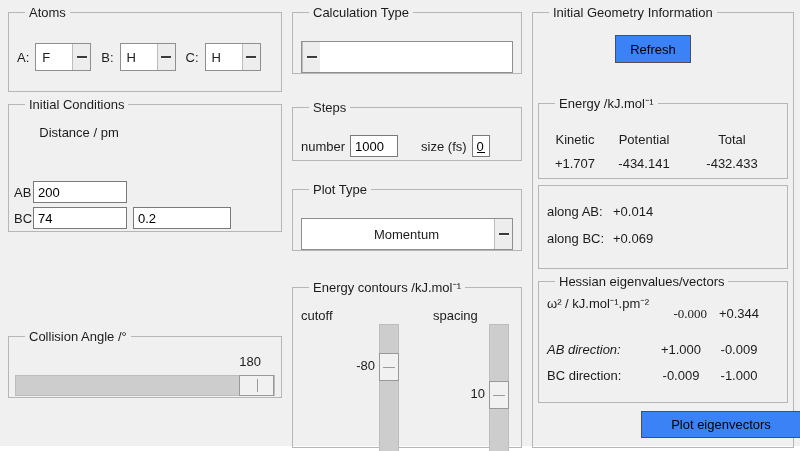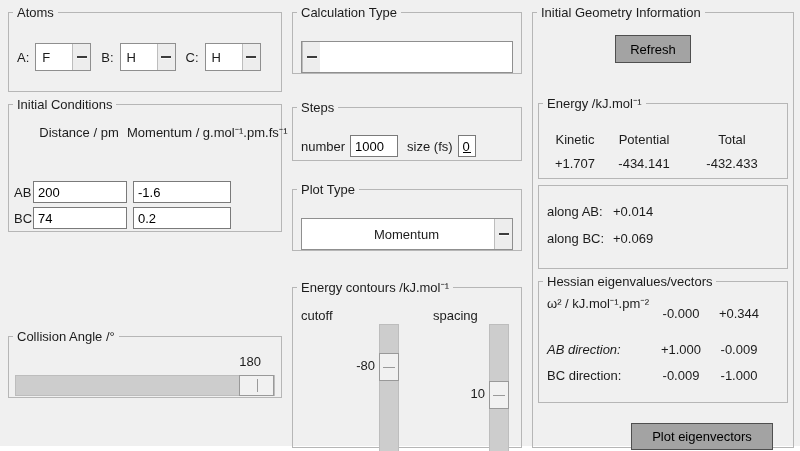--- a/index.html
+++ b/index.html
@@ -1,29 +1,29 @@
 <!DOCTYPE html>
 <html><head>
 <meta charset="utf-8">
 <style>
   html,body{margin:0;padding:0;}
   body{width:800px;height:451px;background:#ffffff;font-family:"Liberation Sans",sans-serif;font-size:13px;color:#1c1c1c;position:relative;overflow:hidden;}
   .panel{position:absolute;left:0;top:0;width:800px;height:446px;background:#f0f0f0;}
   fieldset{position:absolute;border:1px solid #b6b6b6;margin:0;padding:0;background:transparent;}
-  legend{margin-left:4px;padding:0 4px;line-height:1;}
+  legend{margin-left:16px;padding:0 4px;line-height:1;}
   .lbl{white-space:nowrap;}
   .pre{white-space:pre-line;text-align:center;line-height:1.25;}
   .val{position:absolute;white-space:nowrap;}
   .combo{background:#fff;border:1px solid #8f8f8f;display:flex;align-items:stretch;position:relative;}
   .combo-text{flex:1;display:flex;align-items:center;padding-left:6px;}
   .combo.center .combo-text{justify-content:center;padding-left:17px;}
   .combo-btn{width:17px;background:#ededed;border-left:1px solid #bdbdbd;display:flex;align-items:center;justify-content:center;}
   .bar{display:block;width:10px;height:2px;background:#3c3c3c;box-shadow:0 1px 0 #fafafa;}
   input.txt{border:1px solid #7a7a7a;background:#fff;font:13px "Liberation Sans",sans-serif;padding:2px 4px;height:22px;box-sizing:border-box;}
-  .btn{position:absolute;background:#a3a3a3;border:1px solid #4f4f4f;font:13px "Liberation Sans",sans-serif;display:flex;align-items:center;justify-content:center;cursor:default;box-sizing:border-box;}
+  .btn{position:absolute;background:#3b82f6;border:1px solid #4f4f4f;font:13px "Liberation Sans",sans-serif;display:flex;align-items:center;justify-content:center;cursor:default;box-sizing:border-box;}
   .track-h{position:absolute;background:#cdcdcd;border:1px solid #bdbdbd;}
   .thumb-h{position:absolute;top:-1px;bottom:-1px;background:#f1f1f1;border:1px solid #999;}
   .thumb-h i{position:absolute;left:50%;top:3px;bottom:3px;width:0;border-left:1px solid #9a9a9a;}
   .track-v{position:absolute;background:#cdcdcd;border:1px solid #bdbdbd;}
   .thumb-v{position:absolute;left:-1px;right:-1px;background:#f1f1f1;border:1px solid #999;}
   .thumb-v i{position:absolute;top:50%;left:3px;right:3px;height:0;border-top:1px solid #9a9a9a;}
   .row{position:absolute;display:flex;align-items:center;gap:5px;}
   .pair{display:flex;align-items:center;gap:6px;}
   .grid3{position:absolute;left:4px;right:4px;display:grid;grid-template-columns:64px 74px 1fr;}
   .grid3 span{text-align:center;}
@@ -63,26 +63,23 @@
             </span>
         </div>
       </div>
     </div>
   </fieldset>
 
   <fieldset style="left:8px;top:98px;width:272px;height:132px;">
     <legend>Initial Conditions</legend>
     <div class="val pre" style="left:20px;top:14px;width:100px;">Distance /
 pm</div>
-    <div class="val pre" style="left:118px;top:14px;width:116px;">Momentum /
-g.mol⁻¹.pm.fs⁻¹</div>
 
     <span class="val" style="left:5px;top:74px;">AB</span>
     <input class="txt" style="position: absolute; left: 24px; top: 70px; width: 94px;" value="200">
-    <input class="txt" style="position: absolute; left: 124px; top: 70px; width: 98px;" value="-1.6">
 
     <span class="val" style="left:5px;top:100px;">BC</span>
     <input class="txt" style="position: absolute; left: 24px; top: 96px; width: 94px;" value="74">
     <input class="txt" style="position: absolute; left: 124px; top: 96px; width: 98px;" value="0.2">
   </fieldset>
 
   <fieldset style="left:8px;top:330px;width:272px;height:66px;">
     <legend>Collision Angle /°</legend>
     <span class="val" style="right:20px;top:11px;">180</span>
     <div class="track-h" style="left:6px;right:6px;top:32px;height:19px;">
@@ -99,21 +96,21 @@
           <i class="bar"></i>
         </span>
     </div>
   </fieldset>
 
   <fieldset style="left:292px;top:101px;width:228px;height:58px;">
     <legend>Steps</legend>
     <div class="row" style="left:8px;top:21px;right:6px;">
       <span class="lbl">number</span>
       <input class="txt" style="width: 48px;" value="1000">
-      <span class="lbl" style="margin-left:4px;">size (fs)</span>
+      <span class="lbl" style="margin-left:18px;">size (fs)</span>
       <input class="txt" style="width: 18px; text-decoration: underline;" value="0.1">
     </div>
   </fieldset>
 
   <fieldset style="left:292px;top:183px;width:228px;height:66px;">
     <legend>Plot Type</legend>
     <div class="combo center" style="position:absolute;left:8px;top:22px;width:210px;height:30px;">
       <span class="combo-text">Momentum</span>
       <span class="combo-btn">
           <i class="bar"></i>
@@ -164,28 +161,28 @@
       <span class="val" style="left:8px;top:18px;">along AB:</span>
       <span class="val" style="left:74px;top:18px;">+0.014</span>
       <span class="val" style="left:8px;top:45px;">along BC:</span>
       <span class="val" style="left:74px;top:45px;">+0.069</span>
     </fieldset>
 
     <fieldset style="left:5px;top:256px;width:248px;height:126px;">
       <legend>Hessian eigenvalues/vectors</legend>
       <div class="val pre" style="left:2px;top:8px;width:114px;">ω² /
 kJ.mol⁻¹.pm⁻²</div>
-      <span class="val" style="left:116px;top:18px;width:52px;text-align:center;">-0.000</span>
+      <span class="val" style="left:116px;top:18px;width:52px;text-align:right;font-family:Liberation Serif, serif;">-0.000</span>
       <span class="val" style="left:172px;top:18px;width:56px;text-align:center;">+0.344</span>
 
       <span class="val" style="left:8px;top:54px;font-style:italic;">AB direction:</span>
       <span class="val" style="left:116px;top:54px;width:52px;text-align:center;">+1.000</span>
       <span class="val" style="left:172px;top:54px;width:56px;text-align:center;">-0.009</span>
 
       <span class="val" style="left:8px;top:80px;">BC direction:</span>
       <span class="val" style="left:116px;top:80px;width:52px;text-align:center;">-0.009</span>
       <span class="val" style="left:172px;top:80px;width:56px;text-align:center;">-1.000</span>
     </fieldset>
 
-    <button class="btn" style="left:98px;top:392px;width:142px;height:27px;margin-top:12px;">Plot eigenvectors</button>
+    <button class="btn" style="left:108px;top:392px;width:160px;height:27px;">Plot eigenvectors</button>
   </fieldset>
 
 </div>
 
 </body></html>

